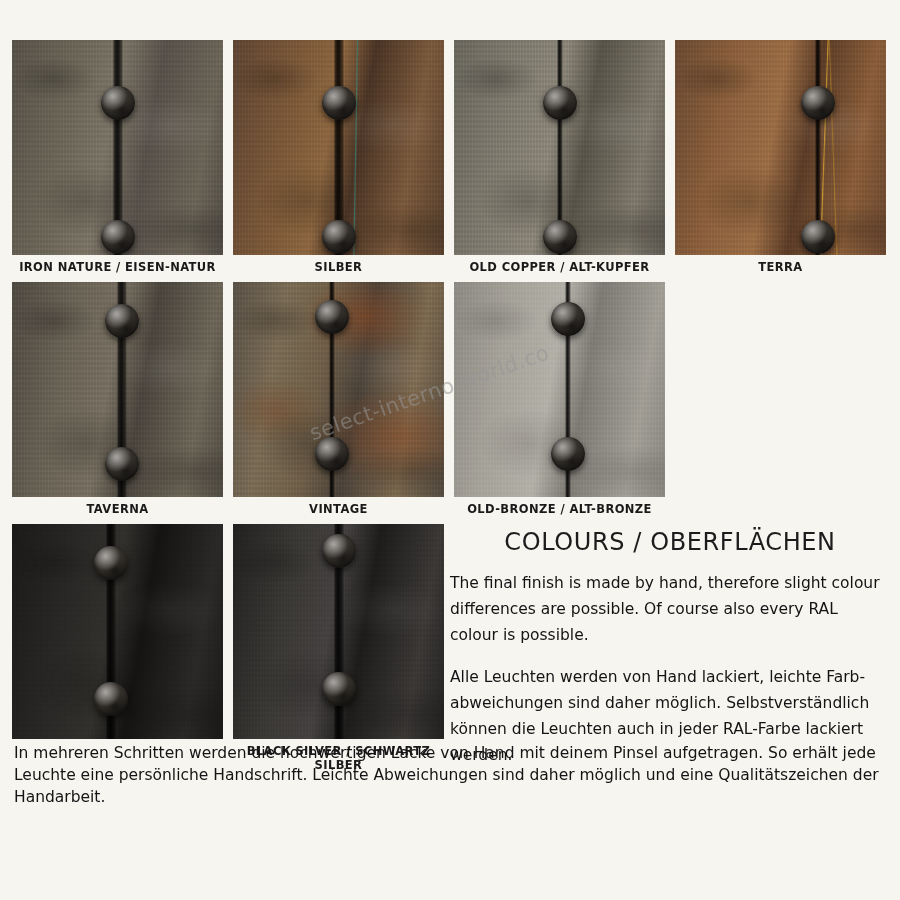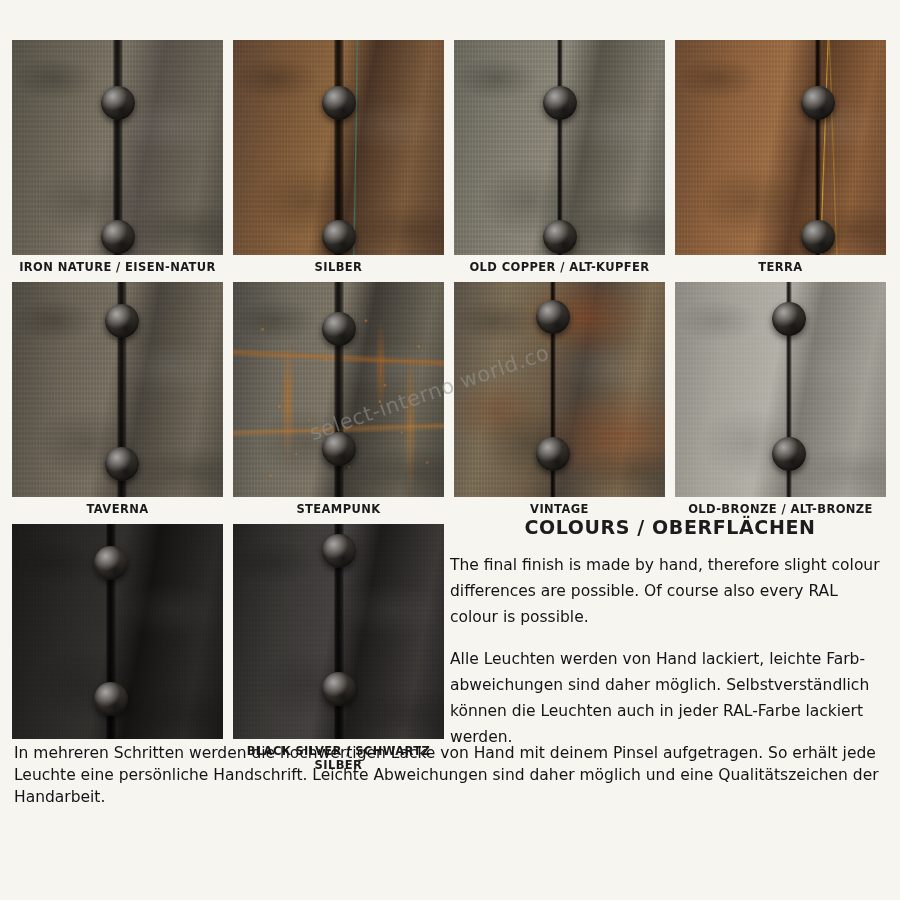--- a/index.html
+++ b/index.html
@@ -171,24 +171,24 @@
 
   
   .info-panel {
     position: absolute;
     left: 450px;
     top: 516px;
     width: 440px;
   }
   .info-title {
     text-align: center;
-    font-weight: bold;
-    font-size: 19px;
+    font-weight: normal;
+    font-size: 24px;
     letter-spacing: .6px;
-    margin: 0 0 14px 0;
+    margin: 12px 0 14px 0;
   }
   .info-p {
     font-size: 15.5px;
     line-height: 26px;
     margin: 0 0 16px 0;
     color: #141414;
   }
 
   
   .bottom {
@@ -287,33 +287,20 @@
           <div class="plate f-taverna"></div>
           <div class="mottle"></div>
           <div class="tex"></div>
           <div class="seam" style="left:52%"></div>
           <div class="rivet off1" style="left:52%"></div>
           <div class="rivet off2" style="left:52%; top:165px"></div>
         </div>
         <div class="caption">TAVERNA</div>
       </div>
 
-      <div class="cell">
-        <div class="swatch">
-          <div class="plate f-steam"></div>
-          <div class="mottle"></div>
-          <div class="rust-streaks"></div>
-          <div class="speckle"></div>
-          <div class="tex"></div>
-          <div class="seam"></div>
-          <div class="rivet off1" style="top:30px"></div>
-          <div class="rivet off2" style="top:150px"></div>
-        </div>
-        <div class="caption">STEAMPUNK</div>
-      </div>
 
       <div class="cell">
         <div class="swatch">
           <div class="plate f-vintage"></div>
           <div class="rust-patch"></div>
           <div class="mottle"></div>
           <div class="tex"></div>
           <div class="seam thin" style="left:47%"></div>
           <div class="rivet" style="left:47%; top:18px"></div>
           <div class="rivet" style="left:47%; top:155px"></div>

